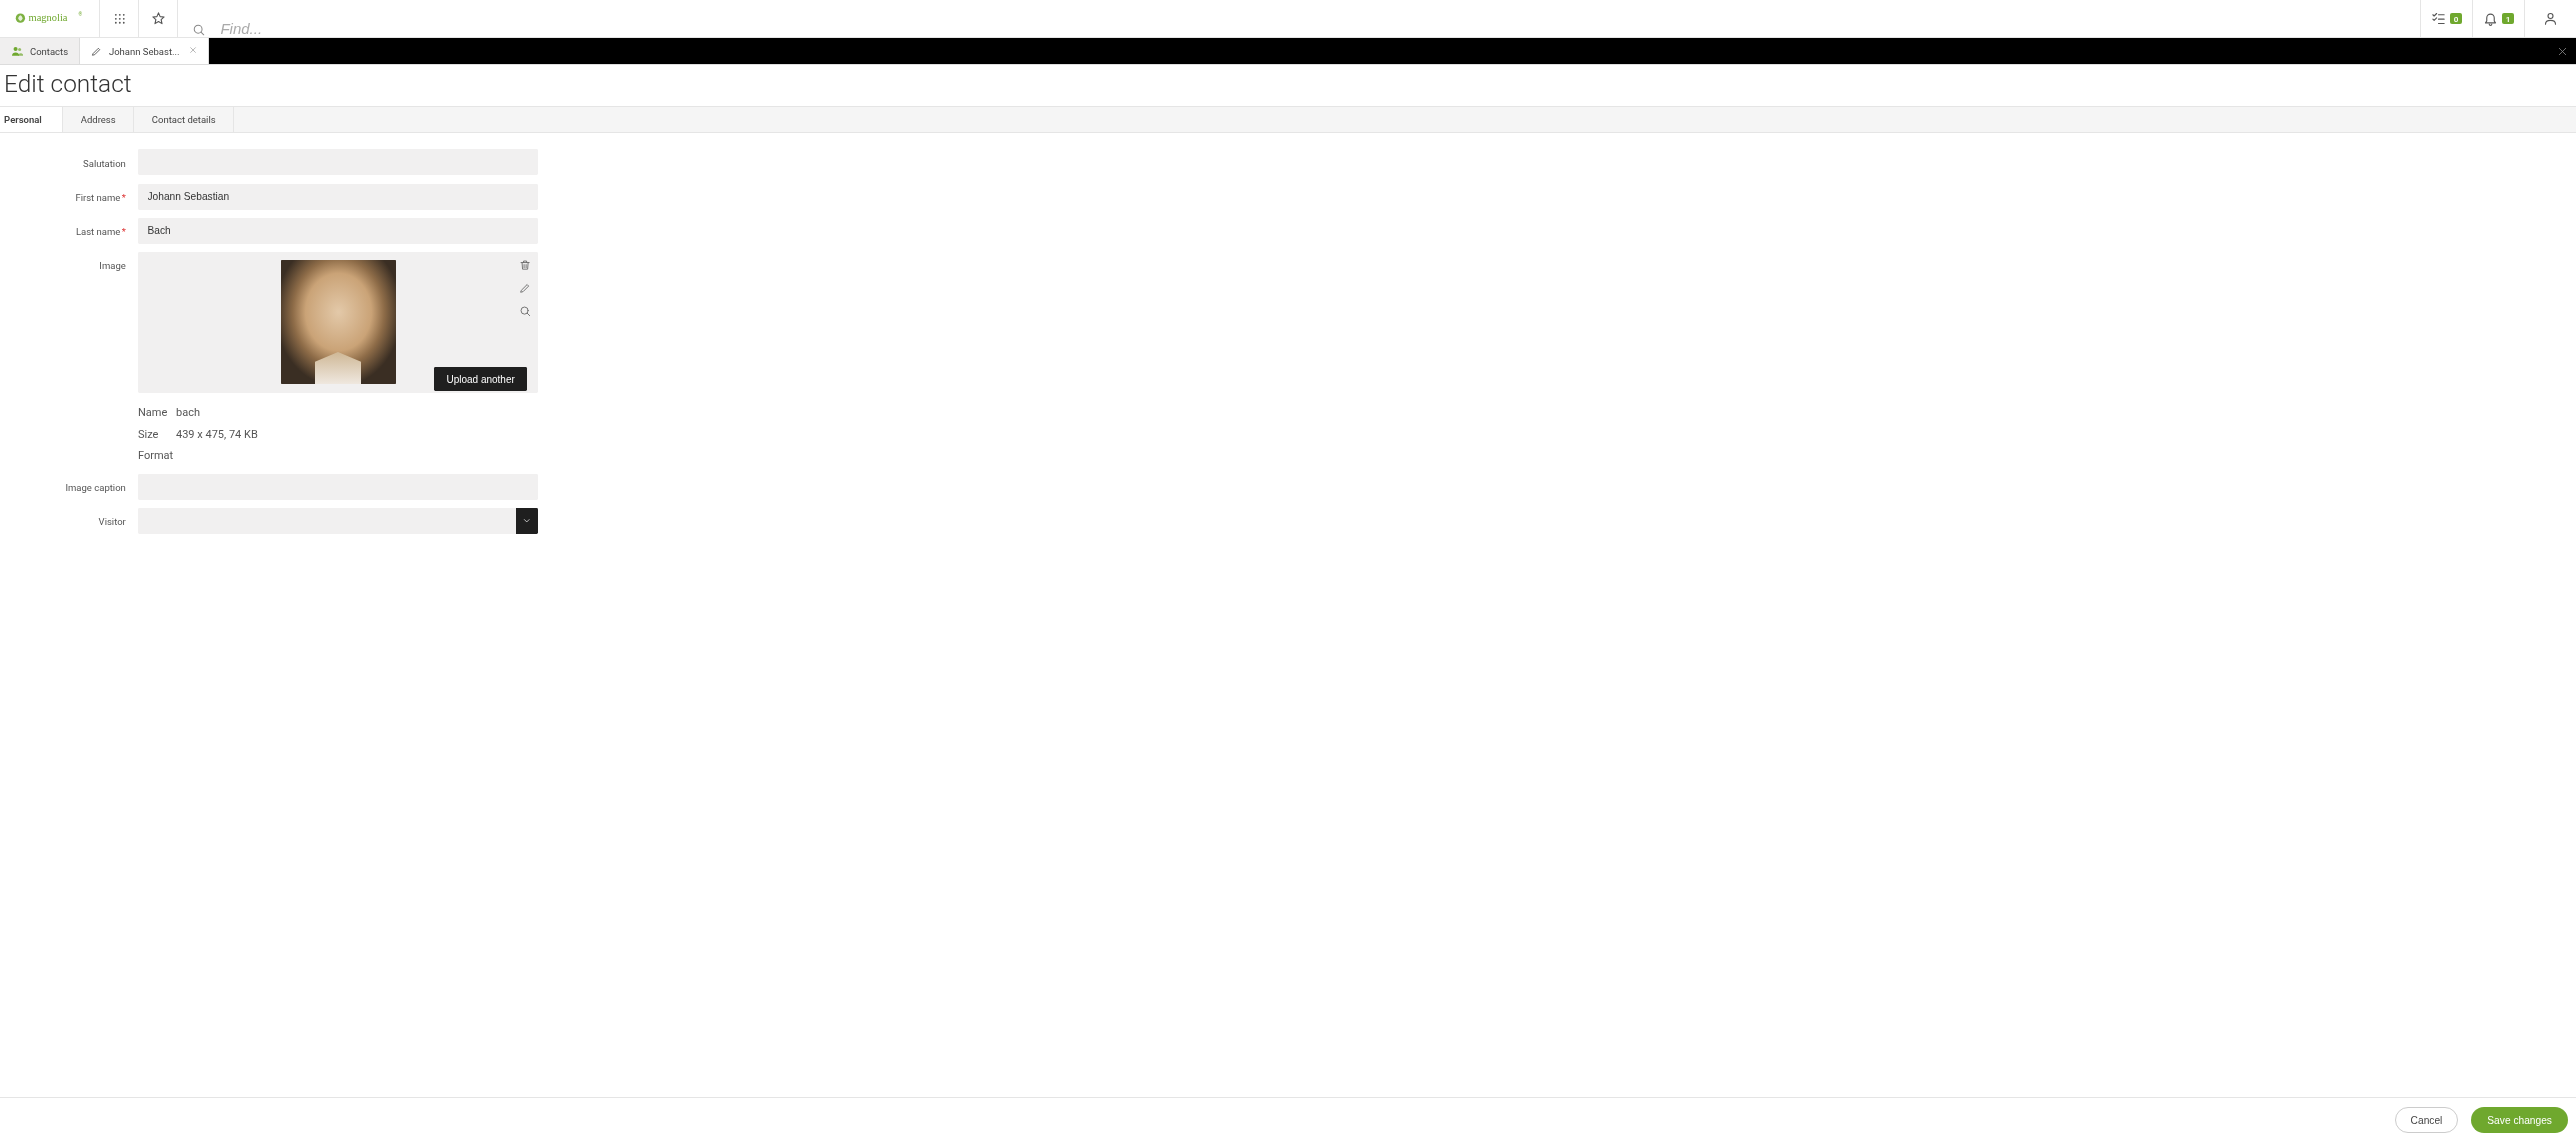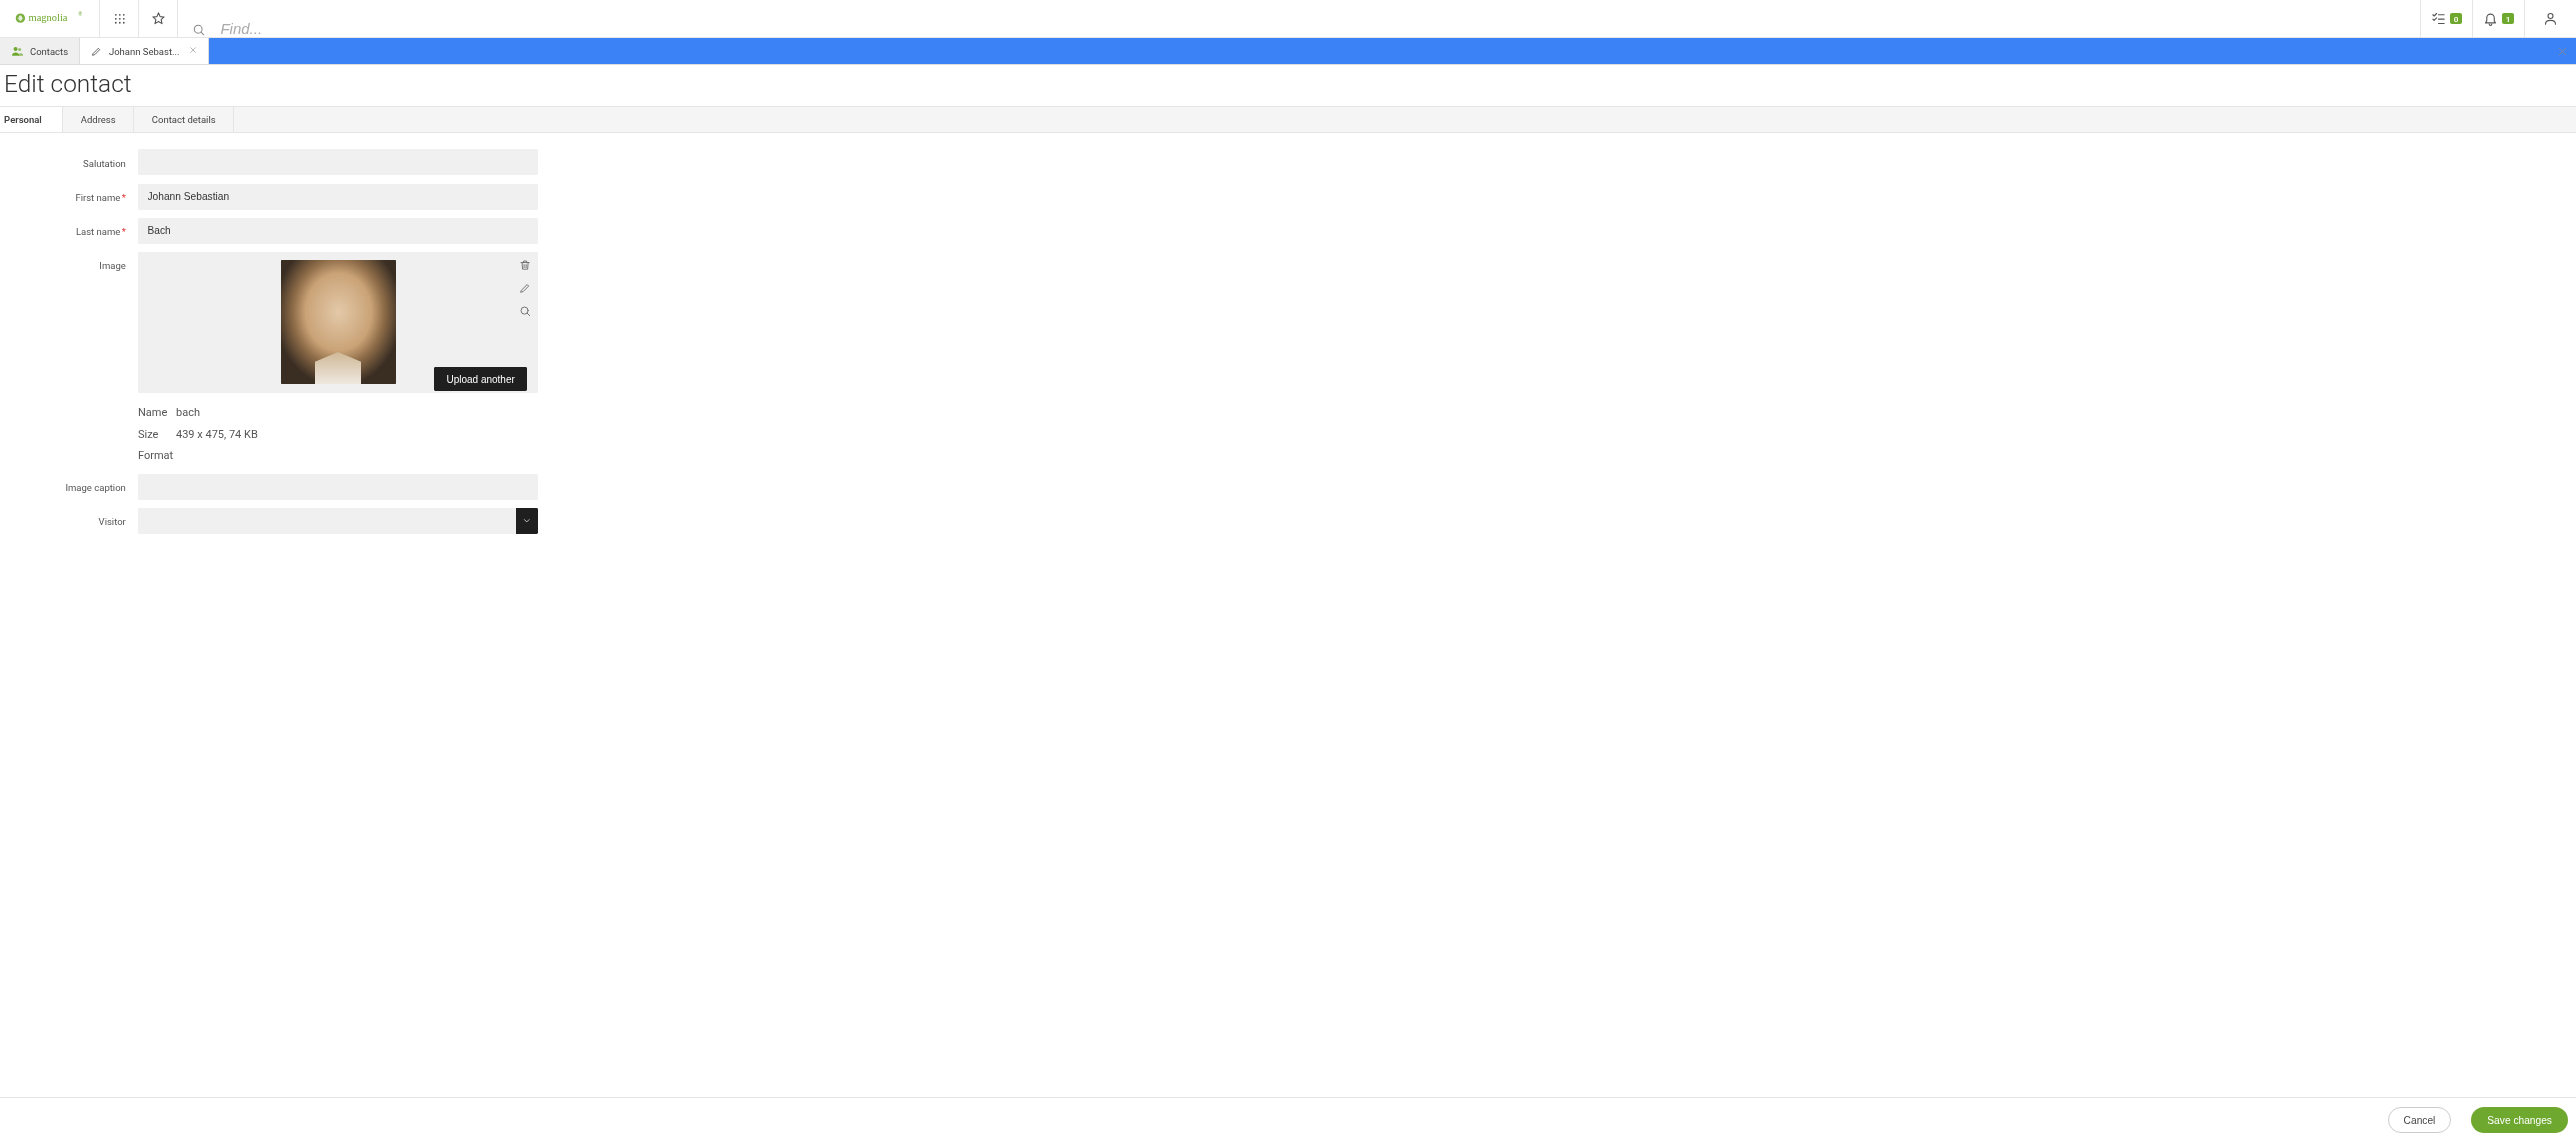--- a/index.html
+++ b/index.html
@@ -16,21 +16,21 @@
   .search-wrap svg { color: #888; }
   .search-input { border: none; outline: none; font-size: 15px; color: #888; width: 100%; font-style: italic; }
   .search-input::placeholder { color: #aaa; font-style: italic; }
 
   .topbar-right { display: flex; align-items: stretch; }
   .topbar-right .topbar-btn { border-right: none; border-left: 0.7px solid #e5e5e5; width: 52px; gap:4.1px; }
   .badge { font-size: 8.1px; padding: 0.7px 4.1px; border-radius: 2px; color: #fff; font-weight: 600; }
   .badge.green { background: #6fa82e; }
 
   
-  .subapp-bar { height: 27px; background: #3b82f6; border-bottom: 0.7px solid #dcdcdc; display: flex; align-items: stretch; flex:0 0 auto; position: relative; }
+  .subapp-bar { height: 27px; background: #000000; border-bottom: 0.7px solid #dcdcdc; display: flex; align-items: stretch; flex:0 0 auto; position: relative; }
   .subapp-tab { display: flex; align-items: center; gap: 6.8px; padding: 0 11px; font-size: 9.5px; color: #444; border-right: 0.7px solid #dcdcdc; cursor: pointer; background:#f0efef; }
   .subapp-tab.active { background: #fff; }
   .subapp-tab .close { margin-left: 2.7px; color:#888; cursor:pointer; }
   .subapp-bar .panel-close { margin-left: auto; width: 27px; display:flex; align-items:center; justify-content:center; color:#888; cursor:pointer; }
 
   
   .page-title { font-size: 24.4px; font-weight: 300; padding: 4.1px 4.1px 8.1px 4.1px; flex:0 0 auto; }
 
   
   .form-tabs { height: 27px; border-top:0.7px solid #e5e5e5; border-bottom: 0.7px solid #e5e5e5; background:#f5f5f5; display:flex; align-items:stretch; flex:0 0 auto; }
@@ -58,21 +58,21 @@
   .meta-key { width: 38px; }
   .meta-val { }
 
   .select-wrap { display:flex; width:100%; }
   .select-input { flex:1; height:26px; background:#f1f0f0; border:none; border-radius:1.4px 0 0 1.4px; }
   .select-btn { width:22px; height:26px; background:#1f1f1f; color:#fff; display:flex; align-items:center; justify-content:center; border-radius:0 1.4px 1.4px 0; cursor:pointer; }
 
   .help-q { width:12.2px; text-align:center; color:#888; font-size:9.5px; margin-left:5.4px; padding-top:6.8px; cursor:pointer; }
 
   
-  .footer { height:45px; border-top:0.7px solid #e5e5e5; display:flex; align-items:center; justify-content:flex-end; padding: 0 8.1px; gap:20px; flex:0 0 auto; }
+  .footer { height:45px; border-top:0.7px solid #e5e5e5; display:flex; align-items:center; justify-content:flex-end; padding: 0 8.1px; gap:13px; flex:0 0 auto; }
   .btn { font-size:10.2px; padding: 6.8px 15px; border-radius: 15px; cursor:pointer; border:0.7px solid transparent; }
   .btn.secondary { background:#fff; border-color:#ccc; color:#444; }
   .btn.primary { background:#6fa82e; color:#fff; }
 
   
   svg.stroke { fill:none; stroke:currentColor; stroke-width:1.8; stroke-linecap:round; stroke-linejoin:round; }
 </style>
 </head>
 <body>
 

